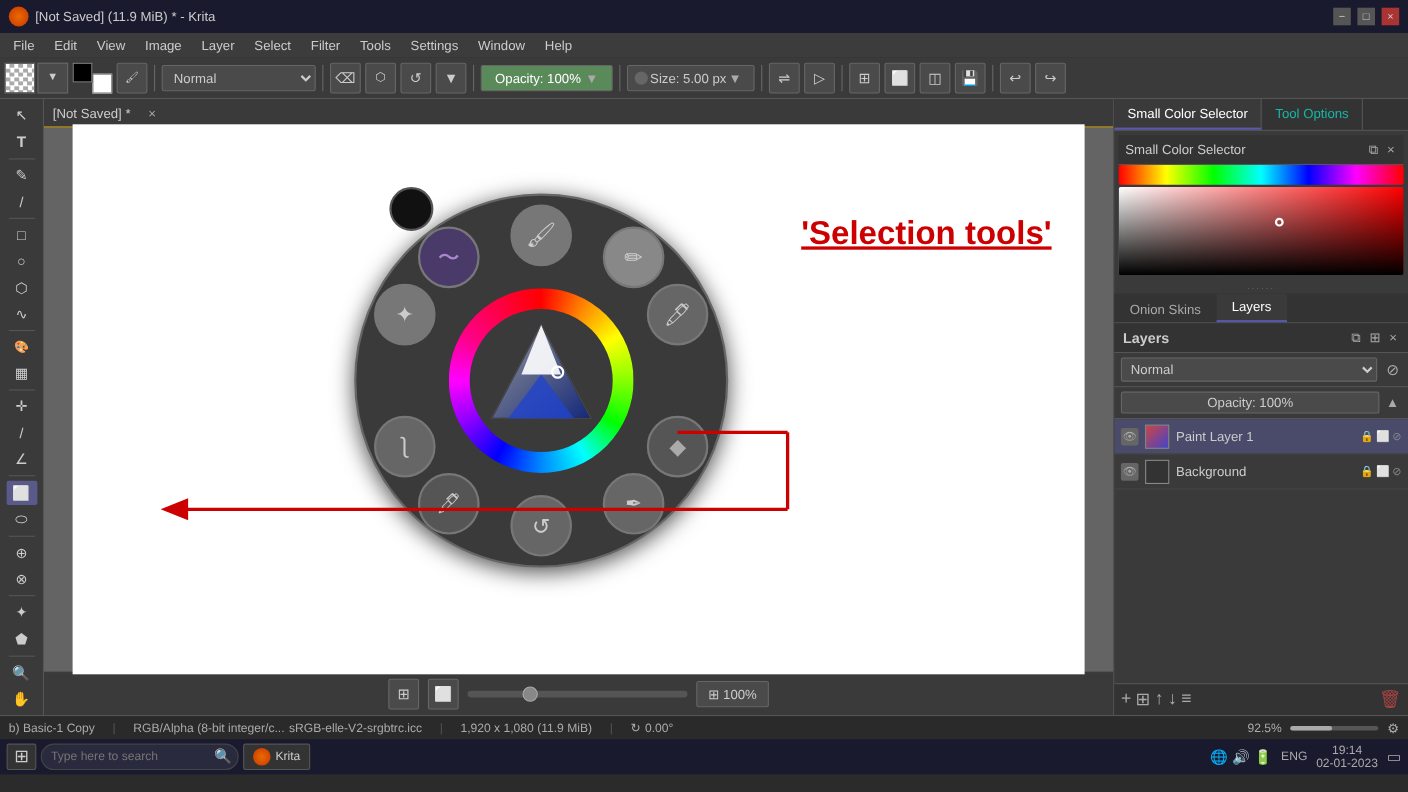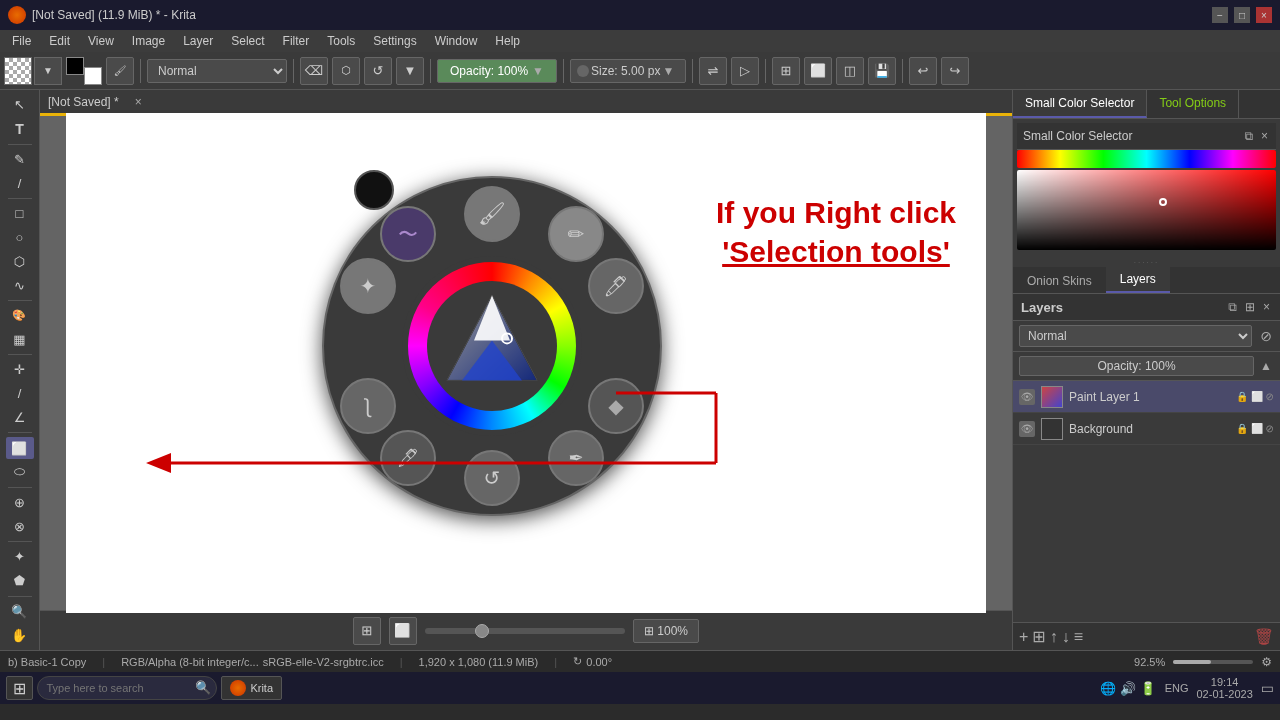--- a/index.html
+++ b/index.html
@@ -64,21 +64,21 @@
       color: #ccc; font-size: 13px; border-radius: 2px;
     }
     .tool-btn.active { background: #5a5a8a; }
     .tool-separator { width: 24px; height: 1px; background: #555; margin: 2px 0; }
 
     
     #canvas-area {
       flex: 1; background: #5a5a5a; position: relative; overflow: hidden;
     }
     #canvas-tab {
-      height: 26px; background: #3a3a3a; border-bottom: 3px solid #eab308;
+      height: 26px; background: #3a3a3a; border-bottom: 1px solid #eab308;
       display: flex; align-items: center; padding: 0 8px; gap: 8px; text-align: right;
     }
     #canvas-tab .tab-title { color: #ccc; font-size: 12px; }
     #canvas-tab .tab-close { cursor: pointer; color: #aaa; margin-left: 8px; }
     #canvas-content {
       width: 100%; height: calc(100% - 26px - 40px);
       background: #646464; position: relative; display: flex; align-items: center; justify-content: center;
     }
     #canvas-bg { width: 920px; height: 500px; background: #ffffff; position: relative; }
 
@@ -132,21 +132,21 @@
 
     
     #right-panel {
       width: 268px; background: #3a3a3a; border-left: 1px solid #555;
       display: flex; flex-direction: column;
     }
     #right-tabs {
       display: flex; border-bottom: 1px solid #555; background: #333;
     }
     .rtab {
-      padding: 6px 12px; font-size: 12px; color: #84cc16; cursor: pointer; border-right: 1px solid #555;
+      padding: 6px 12px; font-size: 12px; color: #14b8a6; cursor: pointer; border-right: 1px solid #555;
     }
     .rtab.active { color: #fff; background: #3a3a3a; border-bottom: 2px solid #5a5aaa; }
 
     
     #color-selector {
       padding: 4px;
     }
     #color-selector .cs-title {
       display: flex; align-items: center; justify-content: space-between;
       padding: 4px 6px; background: #333; font-size: 12px; color: #ccc;
@@ -422,21 +422,20 @@
 
                 <circle cx="65" cy="48" r="5" fill="none" stroke="white" stroke-width="2"></circle>
               </svg>
             </div>
 
             <div style="position:absolute;top:-8px;left:30px;width:40px;height:40px;background:#111;border-radius:50%;border:2px solid #555;"></div>
           </div>
         </div>
 
         <div id="annotation-text" style="position:absolute;right:30px;top:80px;">
-          <div>If you Right click</div>
           <div class="underline">'Selection tools'</div>
         </div>
 
         <svg style="position:absolute;left:0;top:0;width:100%;height:100%;pointer-events:none;">
 
           <line x1="650" y1="350" x2="100" y2="350" stroke="#cc0000" stroke-width="3"></line>
           <polygon points="80,350 105,340 105,360" fill="#cc0000"></polygon>
 
           <line x1="650" y1="280" x2="650" y2="350" stroke="#cc0000" stroke-width="3"></line>
 

